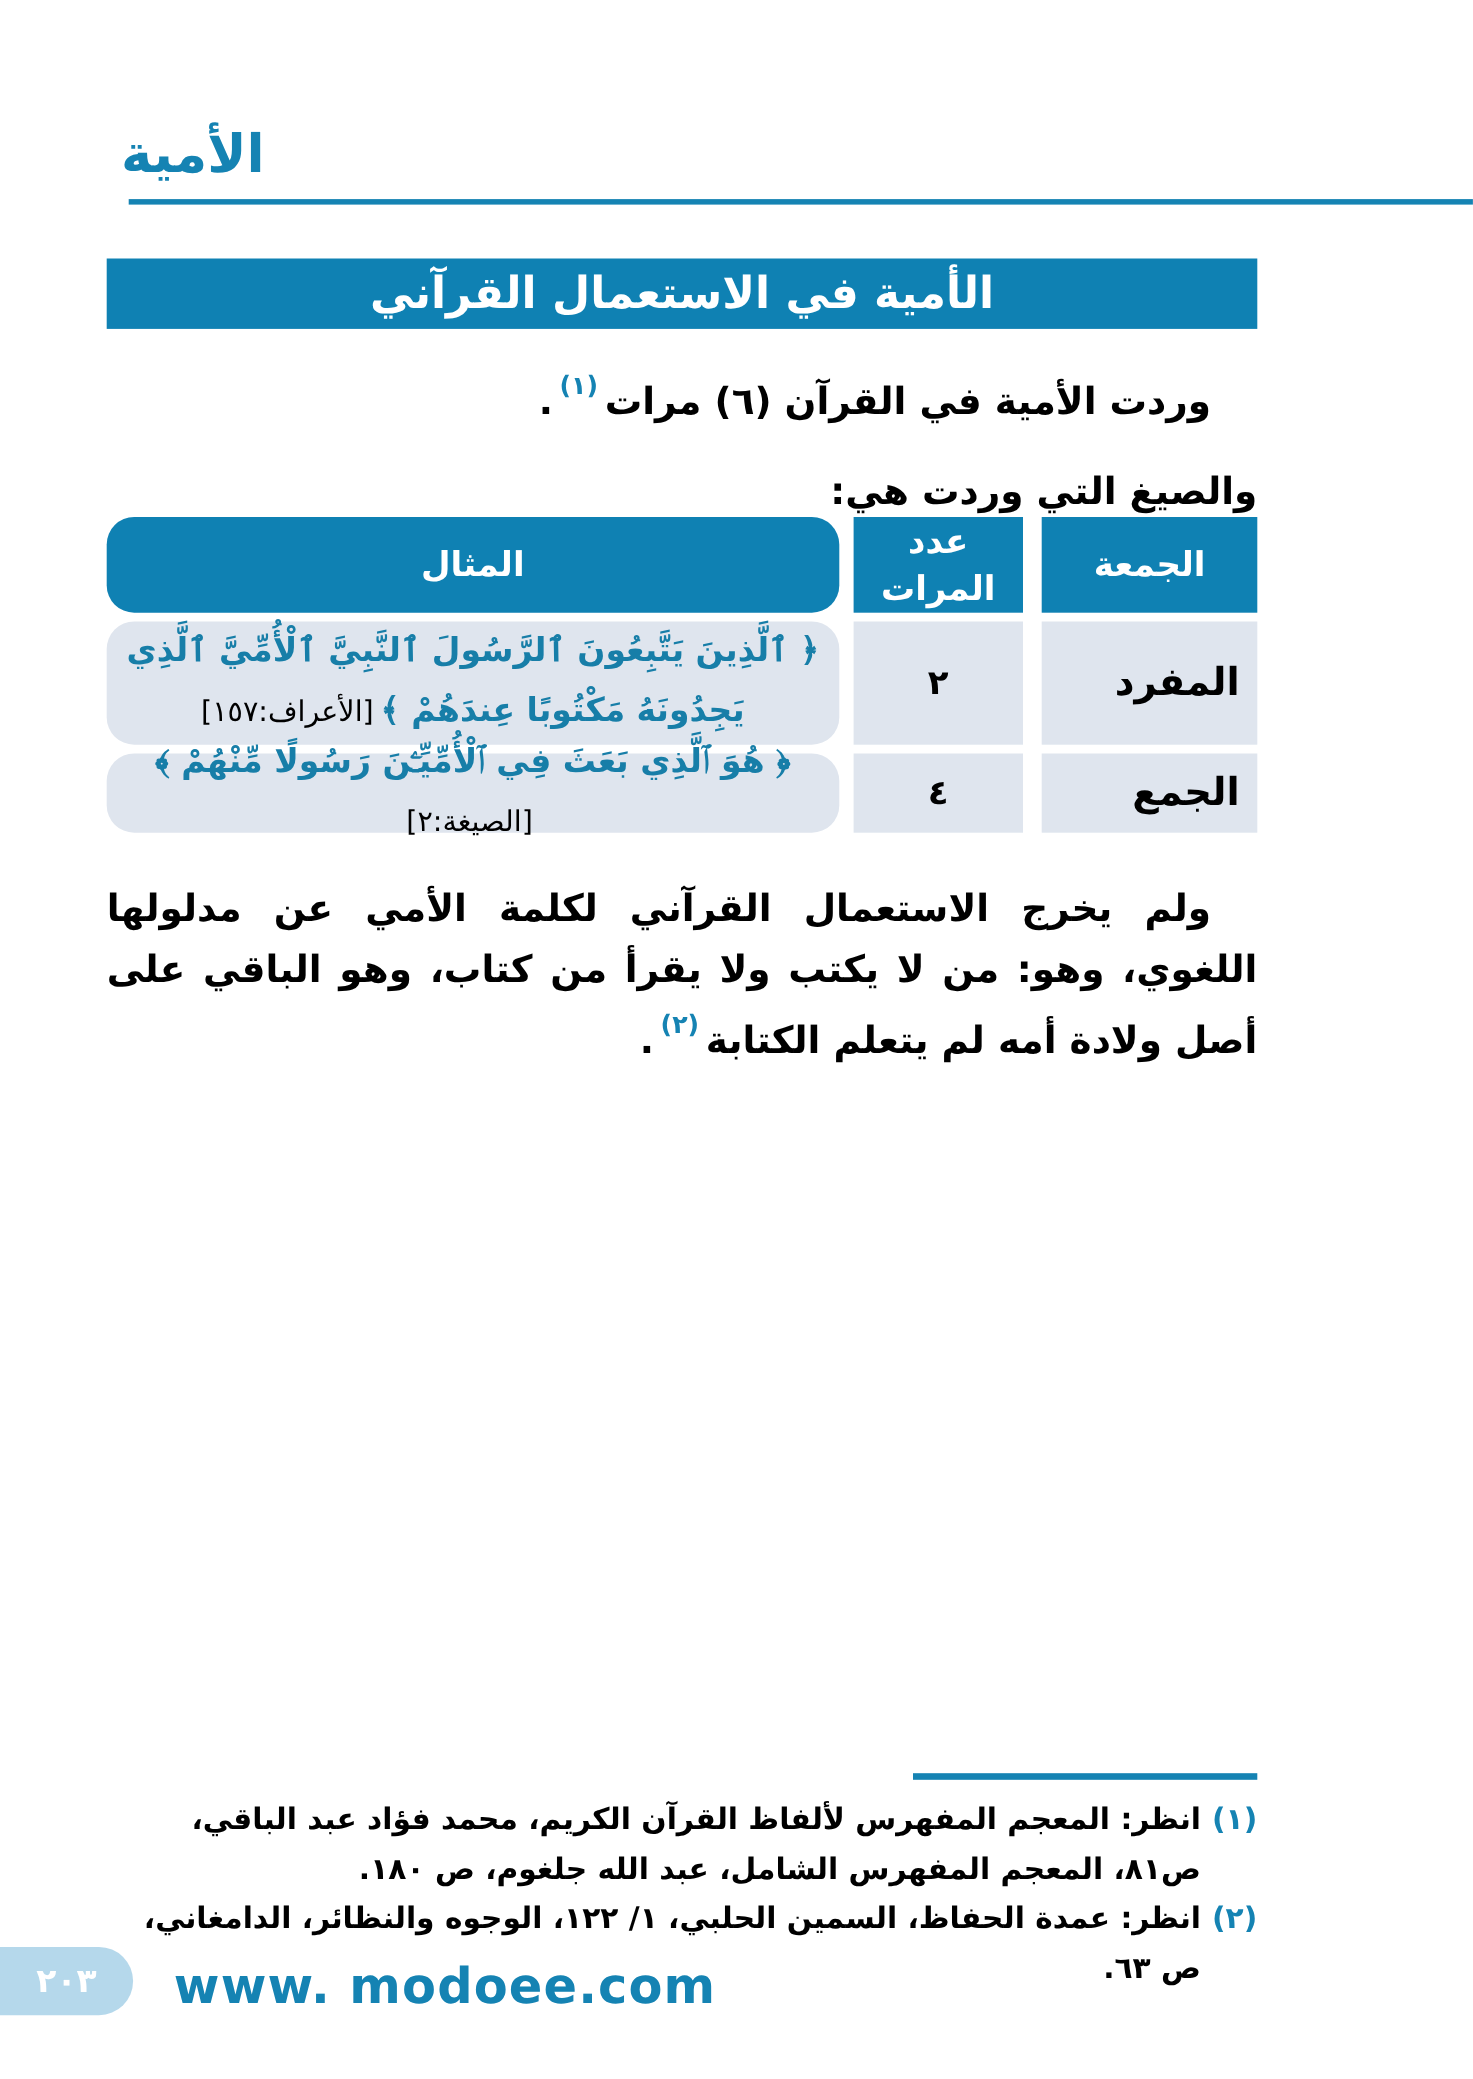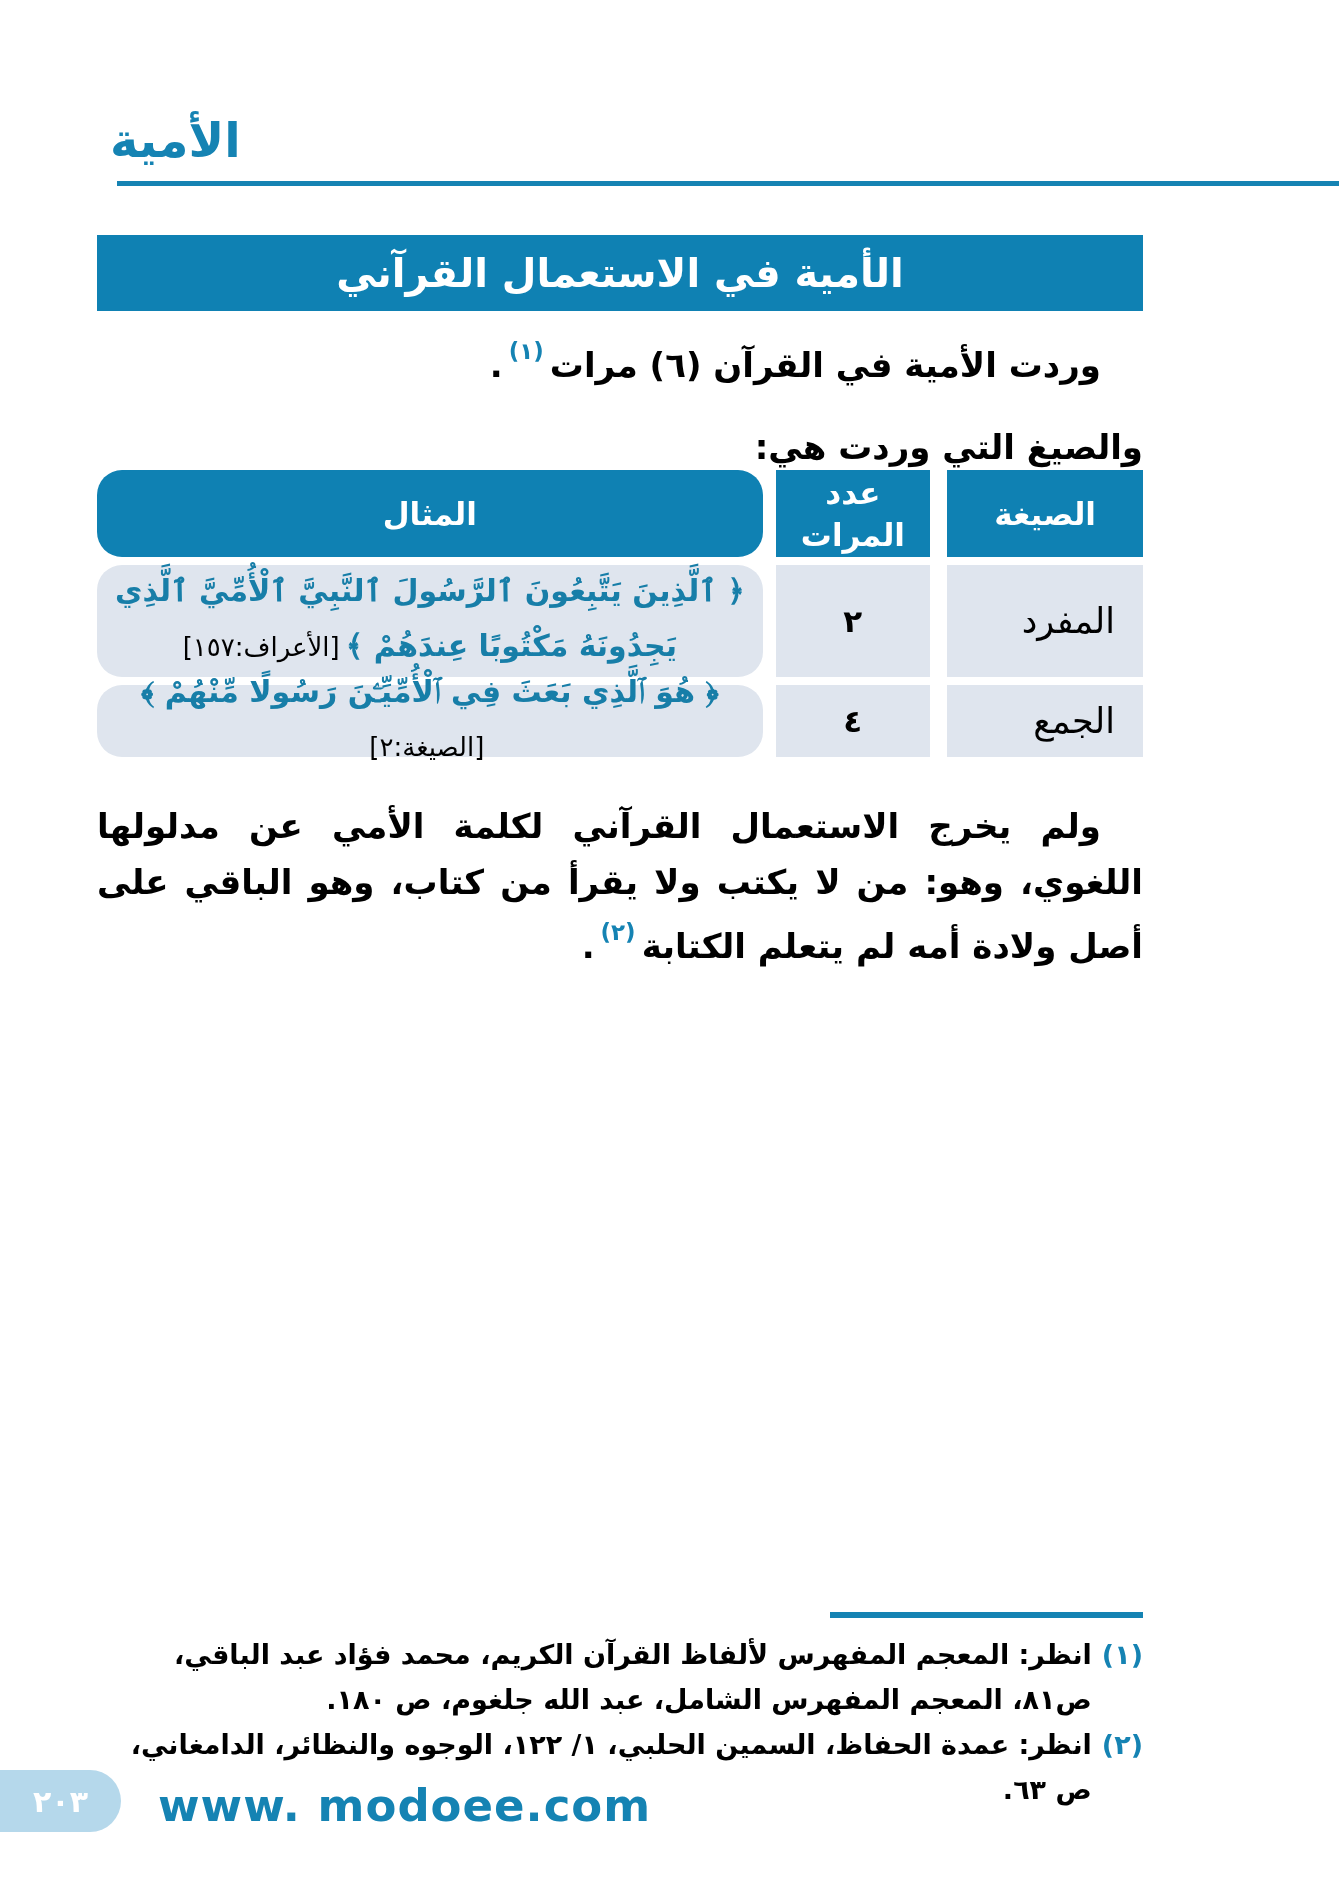--- a/index.html
+++ b/index.html
@@ -15,21 +15,21 @@
   #running-head {
     left:110px; top:112px; font-size:48px; font-weight:bold;
     color:#1583b3; direction:rtl;
   }
   #head-rule {
     left:117px; right:0; top:181px; height:5px; background:#1583b3;
   }
 
   
   #banner {
-    left:97px; top:235px; width:1046px; height:76px;
+    left:97px; top:235px; width:1046px; height:64px;
     background:#0f81b3; display:flex; align-items:center; justify-content:center;
   }
   #banner .banner-title {
     color:#ffffff; font-size:40px; font-weight:bold; direction:rtl;
     letter-spacing:1px;
   }
 
   
   #intro {
     left:97px; top:316px; width:1046px; direction:rtl;
@@ -54,22 +54,22 @@
     display:flex; align-items:center; justify-content:center; text-align:center;
     height:87px; line-height:42px;
   }
   .header-row .cell-count { padding:0 18px; }
   .body-row .t-cell {
     background:#dfe5ee; display:flex; align-items:center;
   }
   .row-1 .t-cell { height:112px; }
   .row-2 .t-cell { height:72px; }
   .body-row .cell-form {
-    justify-content:flex-start; padding-right:28px;
-    font-size:35px; font-weight:normal; color:#000;
+    justify-content:flex-start; padding-right:16px;
+    font-size:35px; font-weight:bold; color:#000;
   }
   .body-row .cell-count {
     justify-content:center; font-size:31px; font-weight:bold; color:#000;
   }
   .body-row .cell-ex {
     justify-content:center; text-align:center; padding:4px 14px;
   }
   .verse-wrap { direction:rtl; line-height:50px; }
   .verse-text { color:#177ea8; font-size:30px; font-weight:bold; }
   .verse-ref  { color:#000; font-size:26px; font-weight:normal; margin-right:6px; }
@@ -117,21 +117,21 @@
   <span class="banner-title">الأمية في الاستعمال القرآني</span>
 </div>
 
 <div class="abs" id="intro">
   <div class="indent"><span>وردت الأمية في القرآن (٦) مرات</span><sup class="fn-sup">(١)</sup><span>.</span></div>
   <div>والصيغ التي وردت هي:</div>
 </div>
 
 <div class="abs" id="usage-table">
   <div class="t-row header-row">
-    <div class="t-cell cell-form">الصيغة</div>
+    <div class="t-cell cell-form">الجمعة</div>
     <div class="t-cell cell-count">عدد المرات</div>
     <div class="t-cell cell-ex">المثال</div>
   </div>
 
   <div class="t-row body-row row-1">
     <div class="t-cell cell-form">المفرد</div>
     <div class="t-cell cell-count">٢</div>
     <div class="t-cell cell-ex">
       <div class="verse-wrap"><span class="verse-text">﴿ ٱلَّذِينَ يَتَّبِعُونَ ٱلرَّسُولَ ٱلنَّبِيَّ ٱلْأُمِّيَّ ٱلَّذِي يَجِدُونَهُ مَكْتُوبًا عِندَهُمْ ﴾</span><span class="verse-ref">[الأعراف:١٥٧]</span></div>
     </div>

